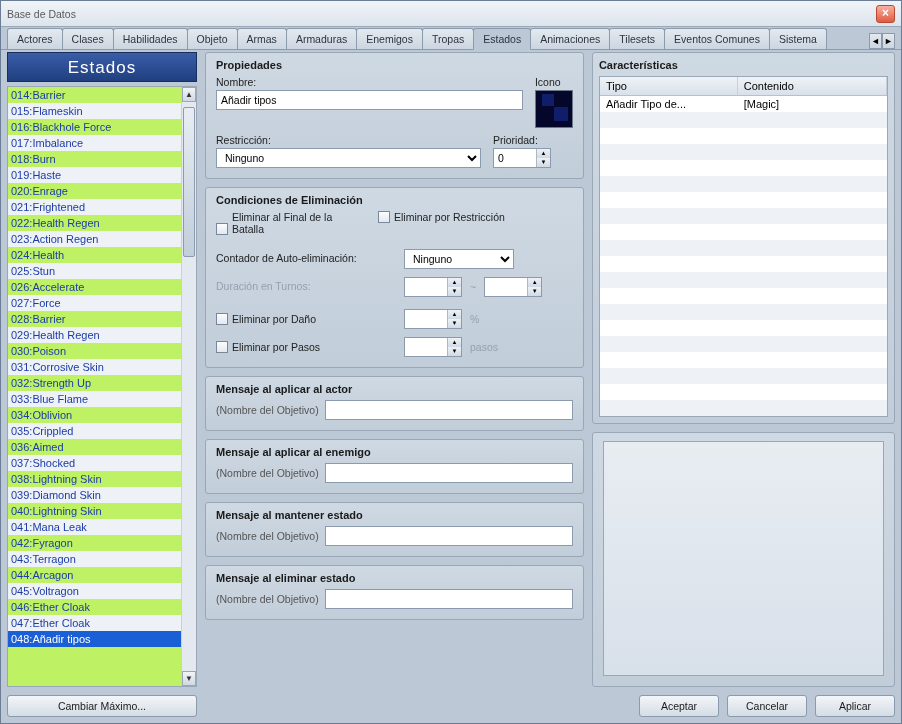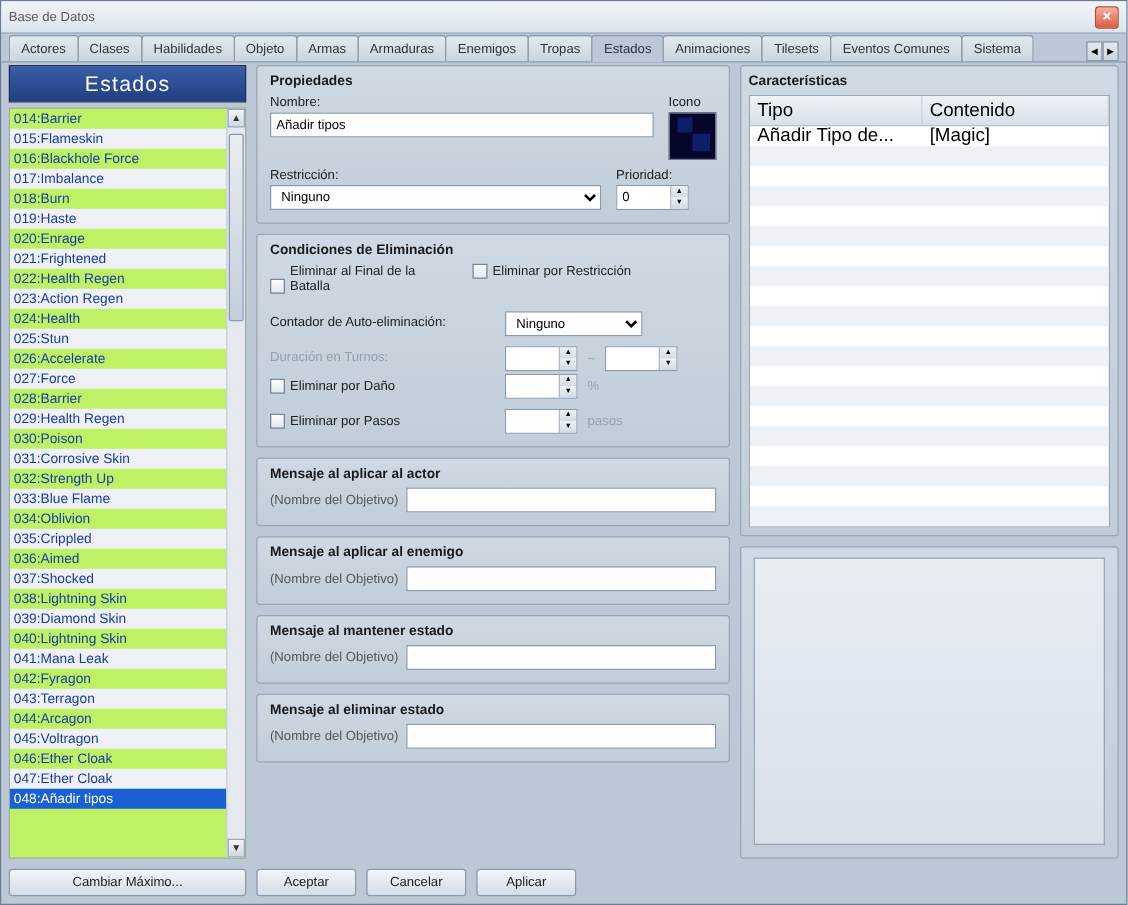--- a/index.html
+++ b/index.html
@@ -241,21 +241,21 @@
   .unit { color:#97a1b0; font-size:10.5px; }
   .msg-panel .body { margin-top: 2px; display: flex; align-items:center; gap:6px; }
   .hint { color: #555; font-size:10.5px; }
   
   .char-table {
     flex:1;
     border:1px solid #9aa7b7;
     background:#fff;
     display:flex;
     flex-direction:column;
-    font-size:15px;
+    font-size:11px;
   }
   .char-head {
     display:flex;
     background: linear-gradient(#f0f3f7,#d8e0e9);
     border-bottom:1px solid #b7c1cd;
   }
   .char-head .cell {
     padding:3px 6px;
     border-right:1px solid #c7d0db;
   }
@@ -267,20 +267,21 @@
   .c2 { width: 52%; }
   .note-panel { flex:1; display:flex; flex-direction:column; }
   .note-area {
     flex:1;
     border:1px solid #9aa7b7;
     background: linear-gradient(#e8edf2,#d8e0ea);
     margin-top:2px;
   }
   .footer {
     display:flex;
+    justify-content:flex-end;
     gap:8px;
     padding: 8px 0 0 0;
   }
   .footer .btn { width: 80px; }
 </style>
 </head>
 <body>
 
 <div class="window">
   <div class="titlebar">
@@ -425,21 +426,21 @@
                 </div>
               <span class="unit">~</span>
               <div class="spin">
                   <input style="">
                   <div class="arrows">
                     <div class="sa">▲</div>
                     <div class="sa">▼</div>
                   </div>
                 </div>
             </div>
-            <div class="inline" style="margin-top:2px">
+            <div class="inline" style="margin-top:12px">
               <label class="check" style="width:180px">
                 <span class="box"></span>
                 <span>Eliminar por Daño</span>
               </label>
               <div class="spin">
                   <input style="">
                   <div class="arrows">
                     <div class="sa">▲</div>
                     <div class="sa">▼</div>
                   </div>

